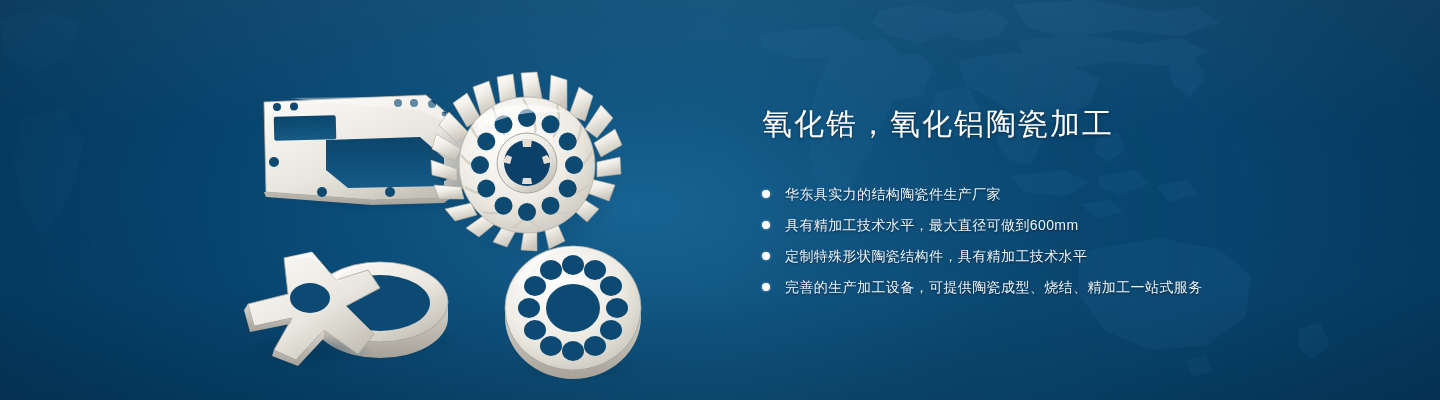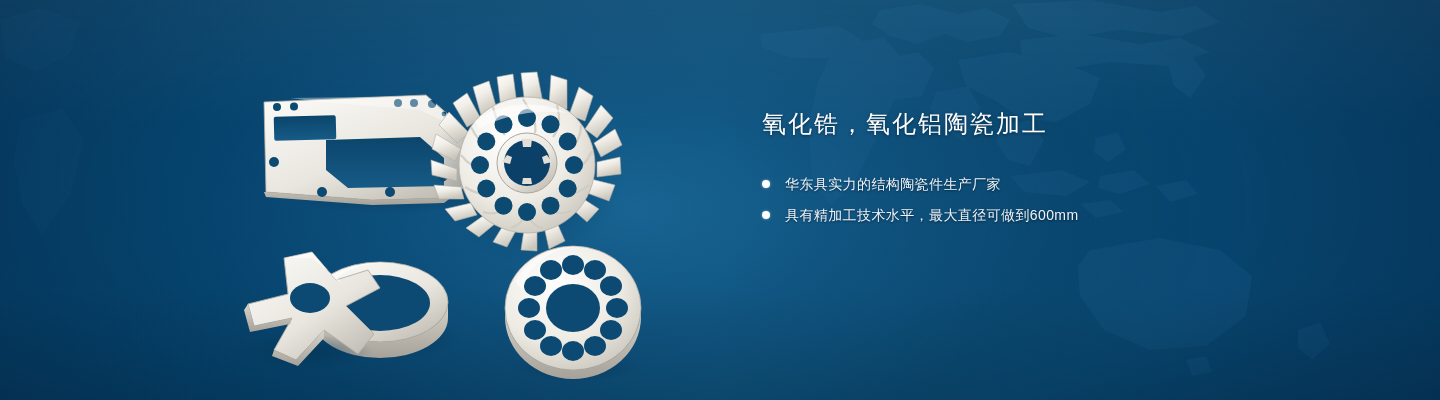--- a/index.html
+++ b/index.html
@@ -56,30 +56,30 @@
   .parts svg{ display:block; width:100%; height:100%; overflow:visible; }
 
   
   .copy{
     position:absolute;
     left:762px; top:104px;
     width:620px;
   }
   .headline{
     color:#ffffff;
-    font-size:24px;
+    font-size:30px;
     line-height:40px;
     letter-spacing:2px;
     font-weight:400;
     text-shadow:0 1px 3px rgba(0,16,32,.55);
     white-space:nowrap;
   }
   .points{
     list-style:none;
-    margin-top:29px;
+    margin-top:39px;
   }
   .point{
     display:flex;
     align-items:center;
     height:22px;
     margin-bottom:9px;
   }
   .dot{
     width:8px; height:8px;
     border-radius:50%;
@@ -321,16 +321,24 @@
     <h1 class="headline">氧化锆，氧化铝陶瓷加工</h1>
     <ul class="points">
       <li class="point">
         <span class="dot"></span>
         <span class="point-text">华东具实力的结构陶瓷件生产厂家</span>
       </li>
       <li class="point">
         <span class="dot"></span>
         <span class="point-text">具有精加工技术水平，最大直径可做到600mm</span>
       </li>
+      <li class="point">
+        <span class="dot"></span>
+        <span class="point-text">定制特殊形状陶瓷结构件，具有精加工技术水平</span>
+      </li>
+      <li class="point">
+        <span class="dot"></span>
+        <span class="point-text">完善的生产加工设备，可提供陶瓷成型、烧结、精加工一站式服务</span>
+      </li>
     </ul>
   </div>
 
 </div>
 
 </body></html>

